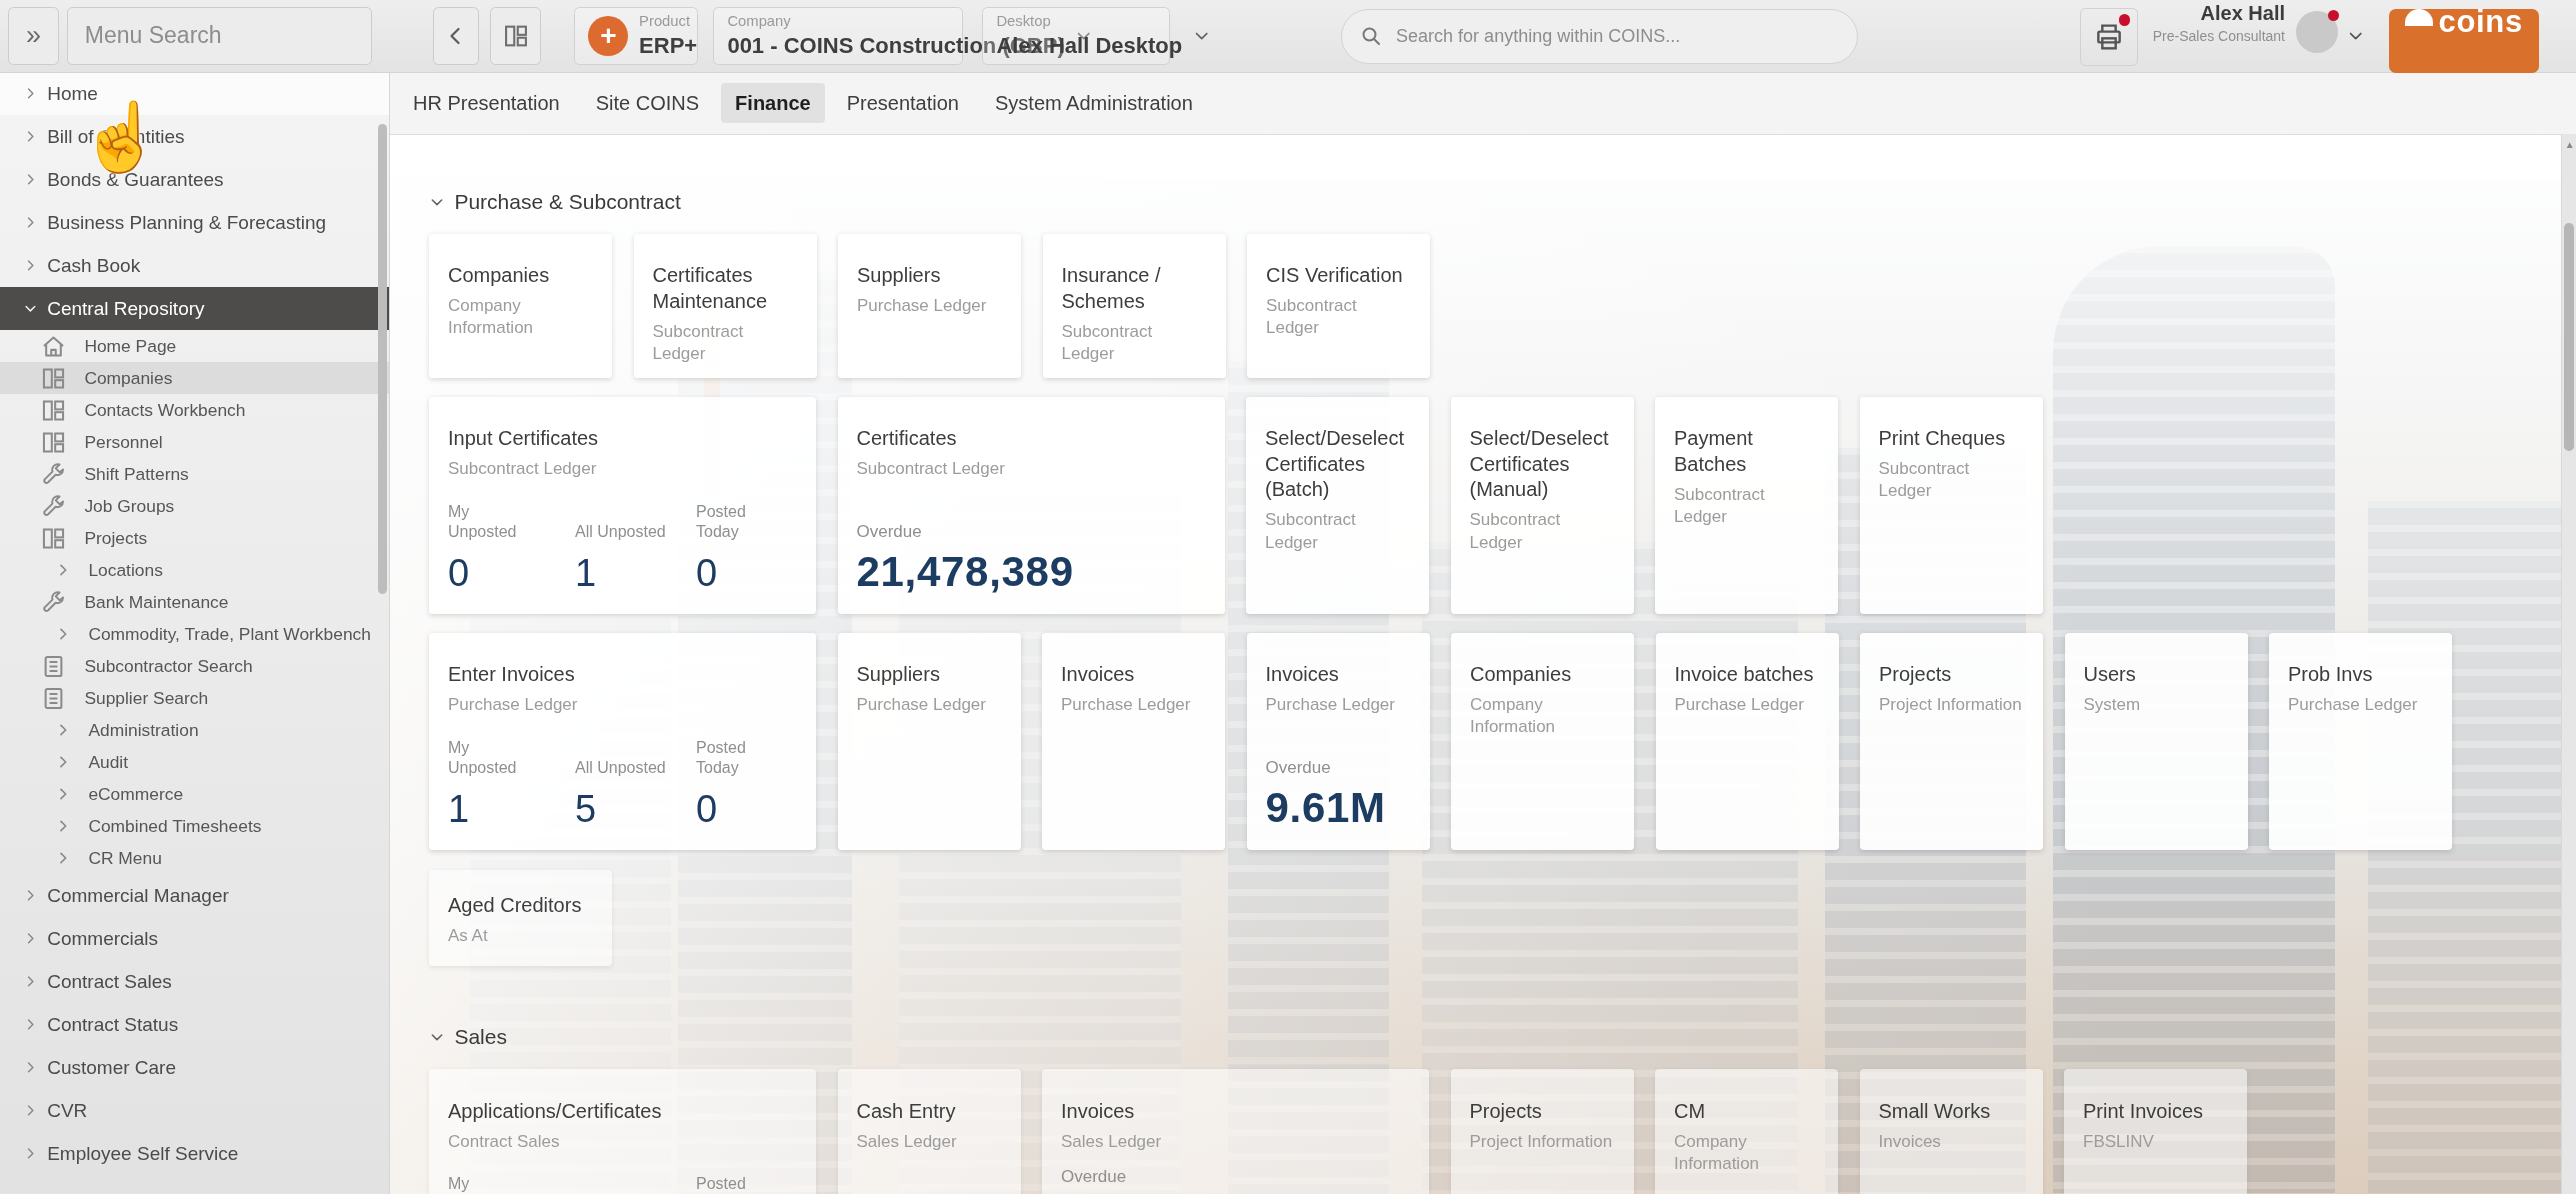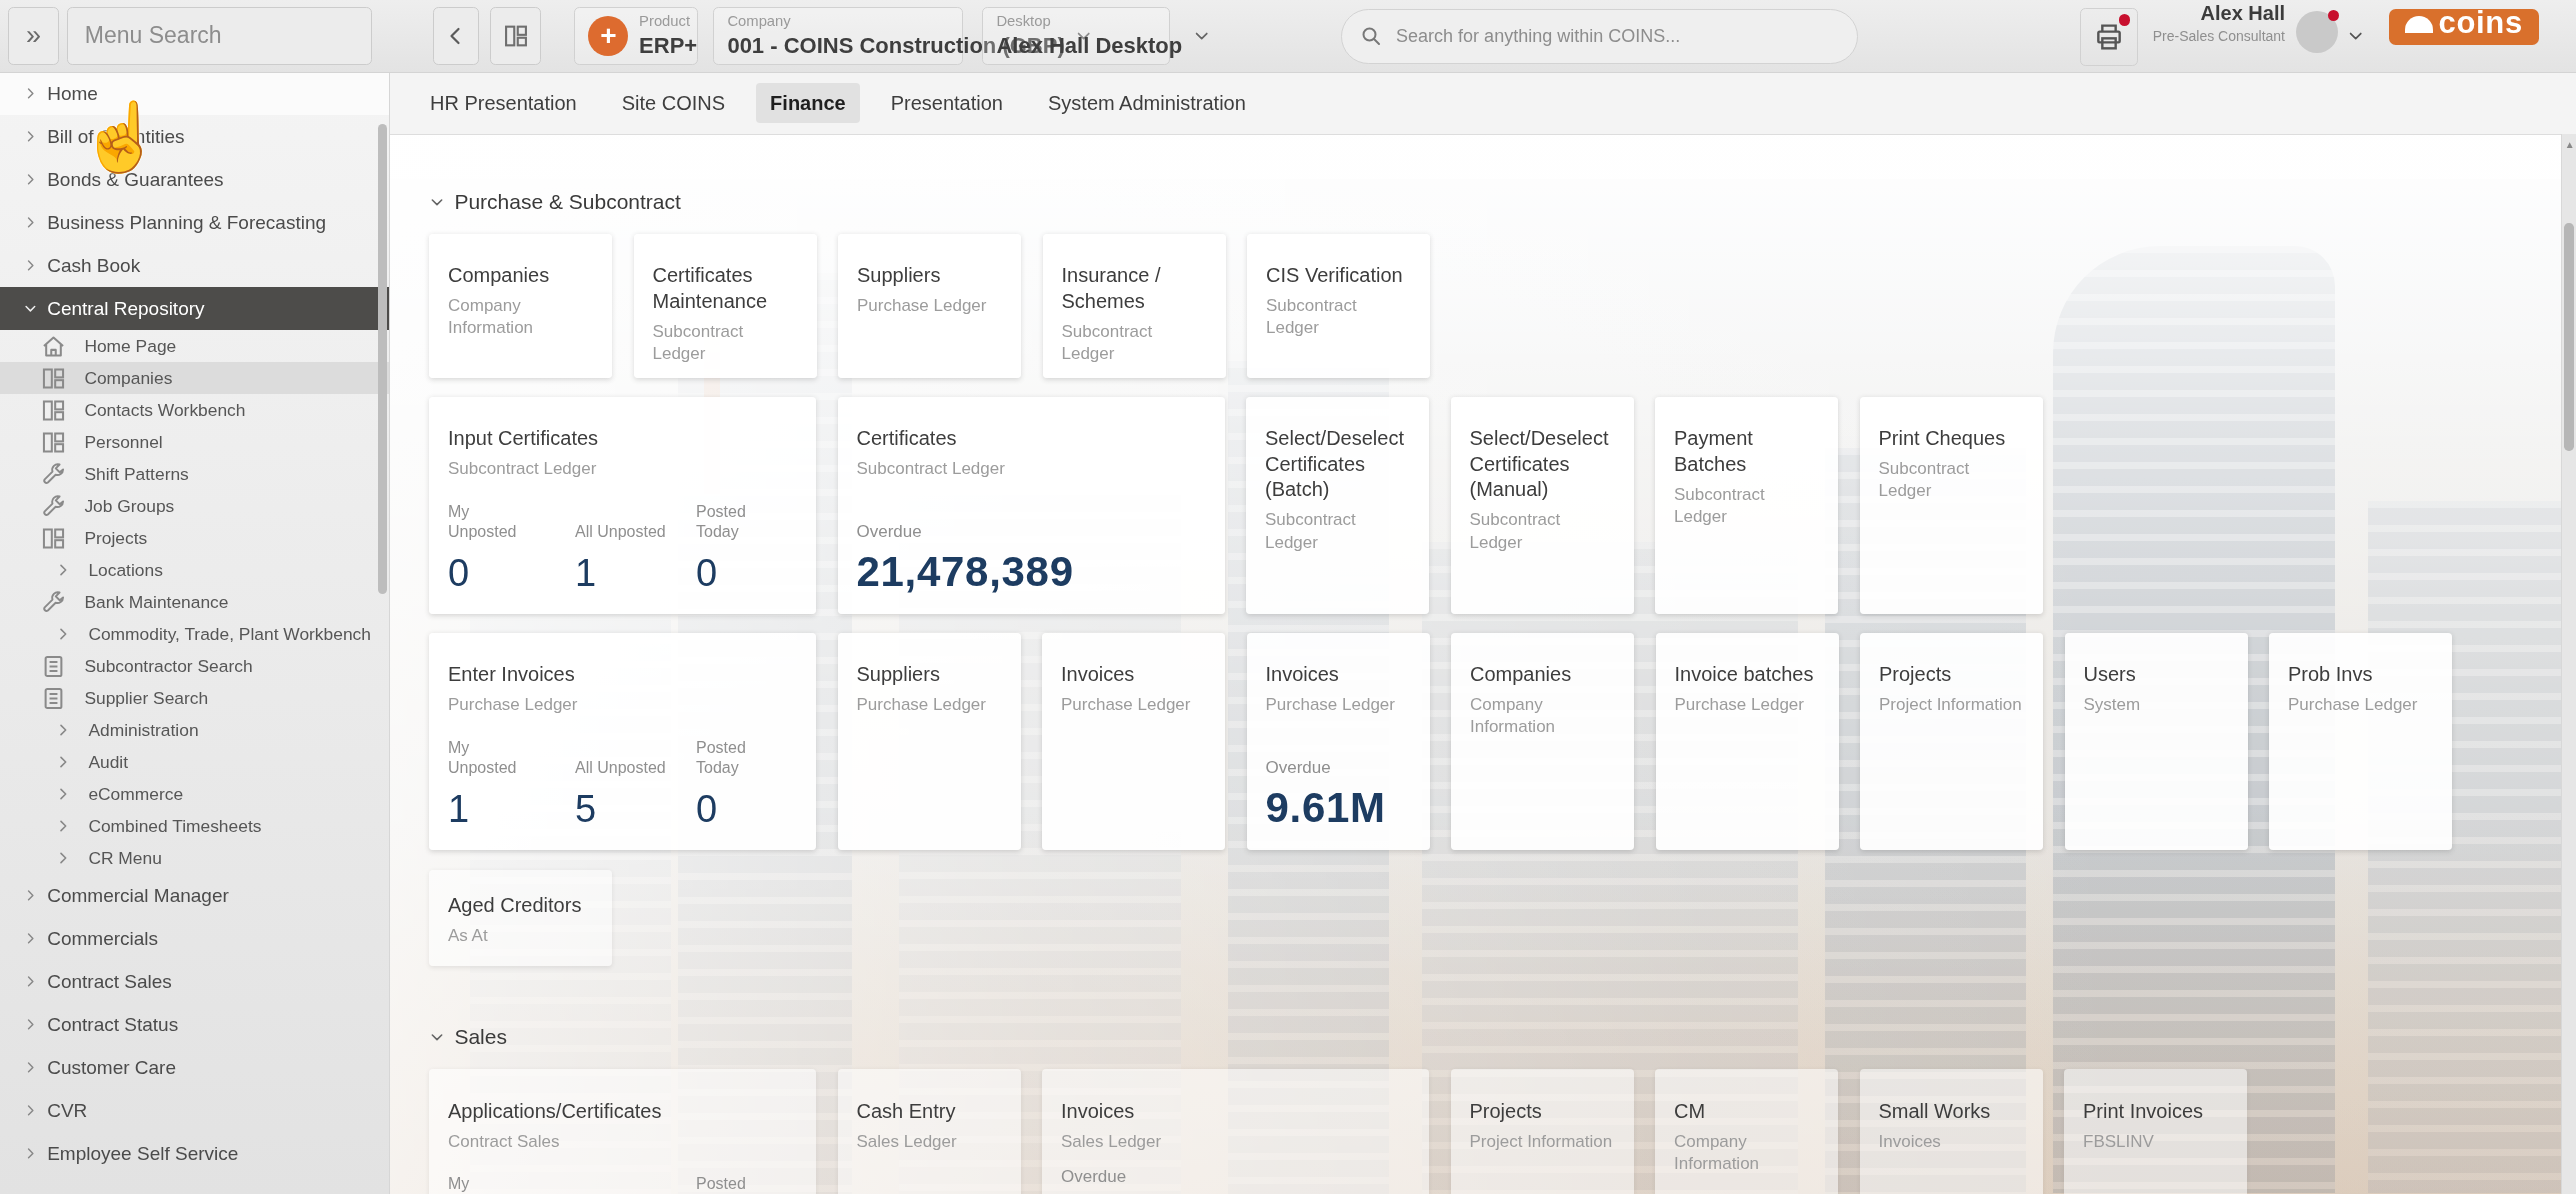--- a/index.html
+++ b/index.html
@@ -42,22 +42,22 @@
     border-radius:5.4px;display:flex;align-items:center;justify-content:center;cursor:pointer;}
   .printbox .pic{width:32px;height:32px;color:#555;}
   .reddot{position:absolute;width:11.4px;height:11.4px;border-radius:50%;background:#c8102e;}
   .printbox .reddot{top:5.4px;right:6.7px;}
   .usertext{position:absolute;left:2151px;top:1px;width:134px;text-align:right;}
   .uname{font-size:20px;color:#3c3c3c;font-weight:bold;line-height:1.2;white-space:nowrap;}
   .urole{font-size:14px;color:#8f8f8f;margin-top:3px;white-space:nowrap;}
   .avatar{position:absolute;left:2296px;top:11.4px;width:42px;height:42px;border-radius:50%;background:#c9c9c9;cursor:pointer;}
   .avatar .reddot{top:-1.3px;right:-1.3px;}
   .uchev{position:absolute;left:2347px;top:27px;width:17.4px;height:17.4px;color:#555;transform:rotate(90deg);cursor:pointer;}
-  .logo{position:absolute;left:2389px;top:8.7px;width:150px;height:36px;background:#d9702c;border-radius:6.7px;
-    display:flex;align-items:flex-end;justify-content:center;gap:5.4px;padding-bottom:9.4px;box-sizing:border-box;}
+  .logo{position:absolute;left:2389px;top:8.7px;width:150px;height:64px;background:#d9702c;border-radius:6.7px;
+    display:flex;justify-content:center;gap:5.4px;padding-bottom:9.4px;box-sizing:border-box;}
   .dome{width:28px;height:17px;background:#ffffff;border-radius:28px 28px 0 0;margin-bottom:2.7px;}
   .ltxt{color:#fff;font-size:31px;font-weight:bold;letter-spacing:0.7px;line-height:0.82;}
   
   .sidebar{position:absolute;top:72px;left:0;width:389px;bottom:0;overflow:hidden;
     background:linear-gradient(#f4f4f4,#e2e2e2);border-right:0.7px solid #d6d6d6;z-index:30;}
   .srow{display:flex;align-items:center;height:43px;padding-left:23px;font-size:19px;color:#4b4b4b;cursor:pointer;}
   .srow .tchev{width:14.8px;height:14.8px;color:#888;margin-right:9.4px;flex:none;}
   .srow.band{background:rgba(251,251,251,0.85);}
   .srow.selected{background:#4d4c4a;color:#ffffff;}
   .srow.selected .tchev{color:#eee;transform:rotate(90deg);}
@@ -85,21 +85,21 @@
   .b7{left:1664px;top:174px;width:282px;height:947px;background-color:#9fa9b4;border-radius:107px 40px 0 0;opacity:0.6;}
   .b8{left:1979px;top:429px;width:215px;height:692px;background-color:#b7bec6;}
   .glow{position:absolute;left:0;top:738px;right:0;height:384px;
     background:linear-gradient(180deg,rgba(235,190,140,0) 0%,rgba(230,180,130,0.18) 60%,rgba(224,168,118,0.24) 100%);}
   .wash{position:absolute;inset:0;background:linear-gradient(180deg,rgba(255,255,255,0.97) 0%,
     rgba(255,255,255,0.9) 10%,rgba(255,255,255,0.55) 32%,rgba(255,255,255,0.28) 55%,
     rgba(255,255,255,0.12) 80%,rgba(255,255,255,0.05) 100%);}
   .washl{position:absolute;inset:0;background:linear-gradient(90deg,rgba(255,255,255,0.75) 0%,
     rgba(255,255,255,0.35) 30%,rgba(255,255,255,0.08) 60%,rgba(255,255,255,0) 80%);}
   .tabsbar{position:absolute;left:0;top:0;right:0;height:62px;background:#f4f4f4;border-bottom:0.7px solid #dddddd;
-    display:flex;align-items:center;padding-left:27px;gap:17px;z-index:6;}
+    display:flex;align-items:center;padding-left:10px;gap:8px;z-index:6;}
   .tab{font-size:20px;color:#3e3e3e;padding:8.7px 14px;border-radius:4px;cursor:pointer;white-space:nowrap;}
   .tab.active{background:#e1e1e1;font-weight:bold;color:#1f1f1f;}
   .content{position:absolute;left:0;top:62px;right:0;bottom:0;z-index:5;padding-left:40px;box-sizing:border-box;}
   .shead{display:flex;align-items:center;gap:9.4px;font-size:21px;color:#3a3a3a;height:25.5px;}
   .sh1{margin-top:55px;}
   .sh2{margin-top:59px;}
   .shead .schev{width:16px;height:16px;color:#666;transform:rotate(90deg);flex:none;cursor:pointer;}
   .trow{display:flex;gap:21.5px;margin-top:19px;}
   .trow.last{margin-top:20px;}
   .tile{width:183px;background:rgba(255,255,255,0.93);border-radius:4px;box-shadow:0 1.3px 5.4px rgba(60,60,60,0.18);

